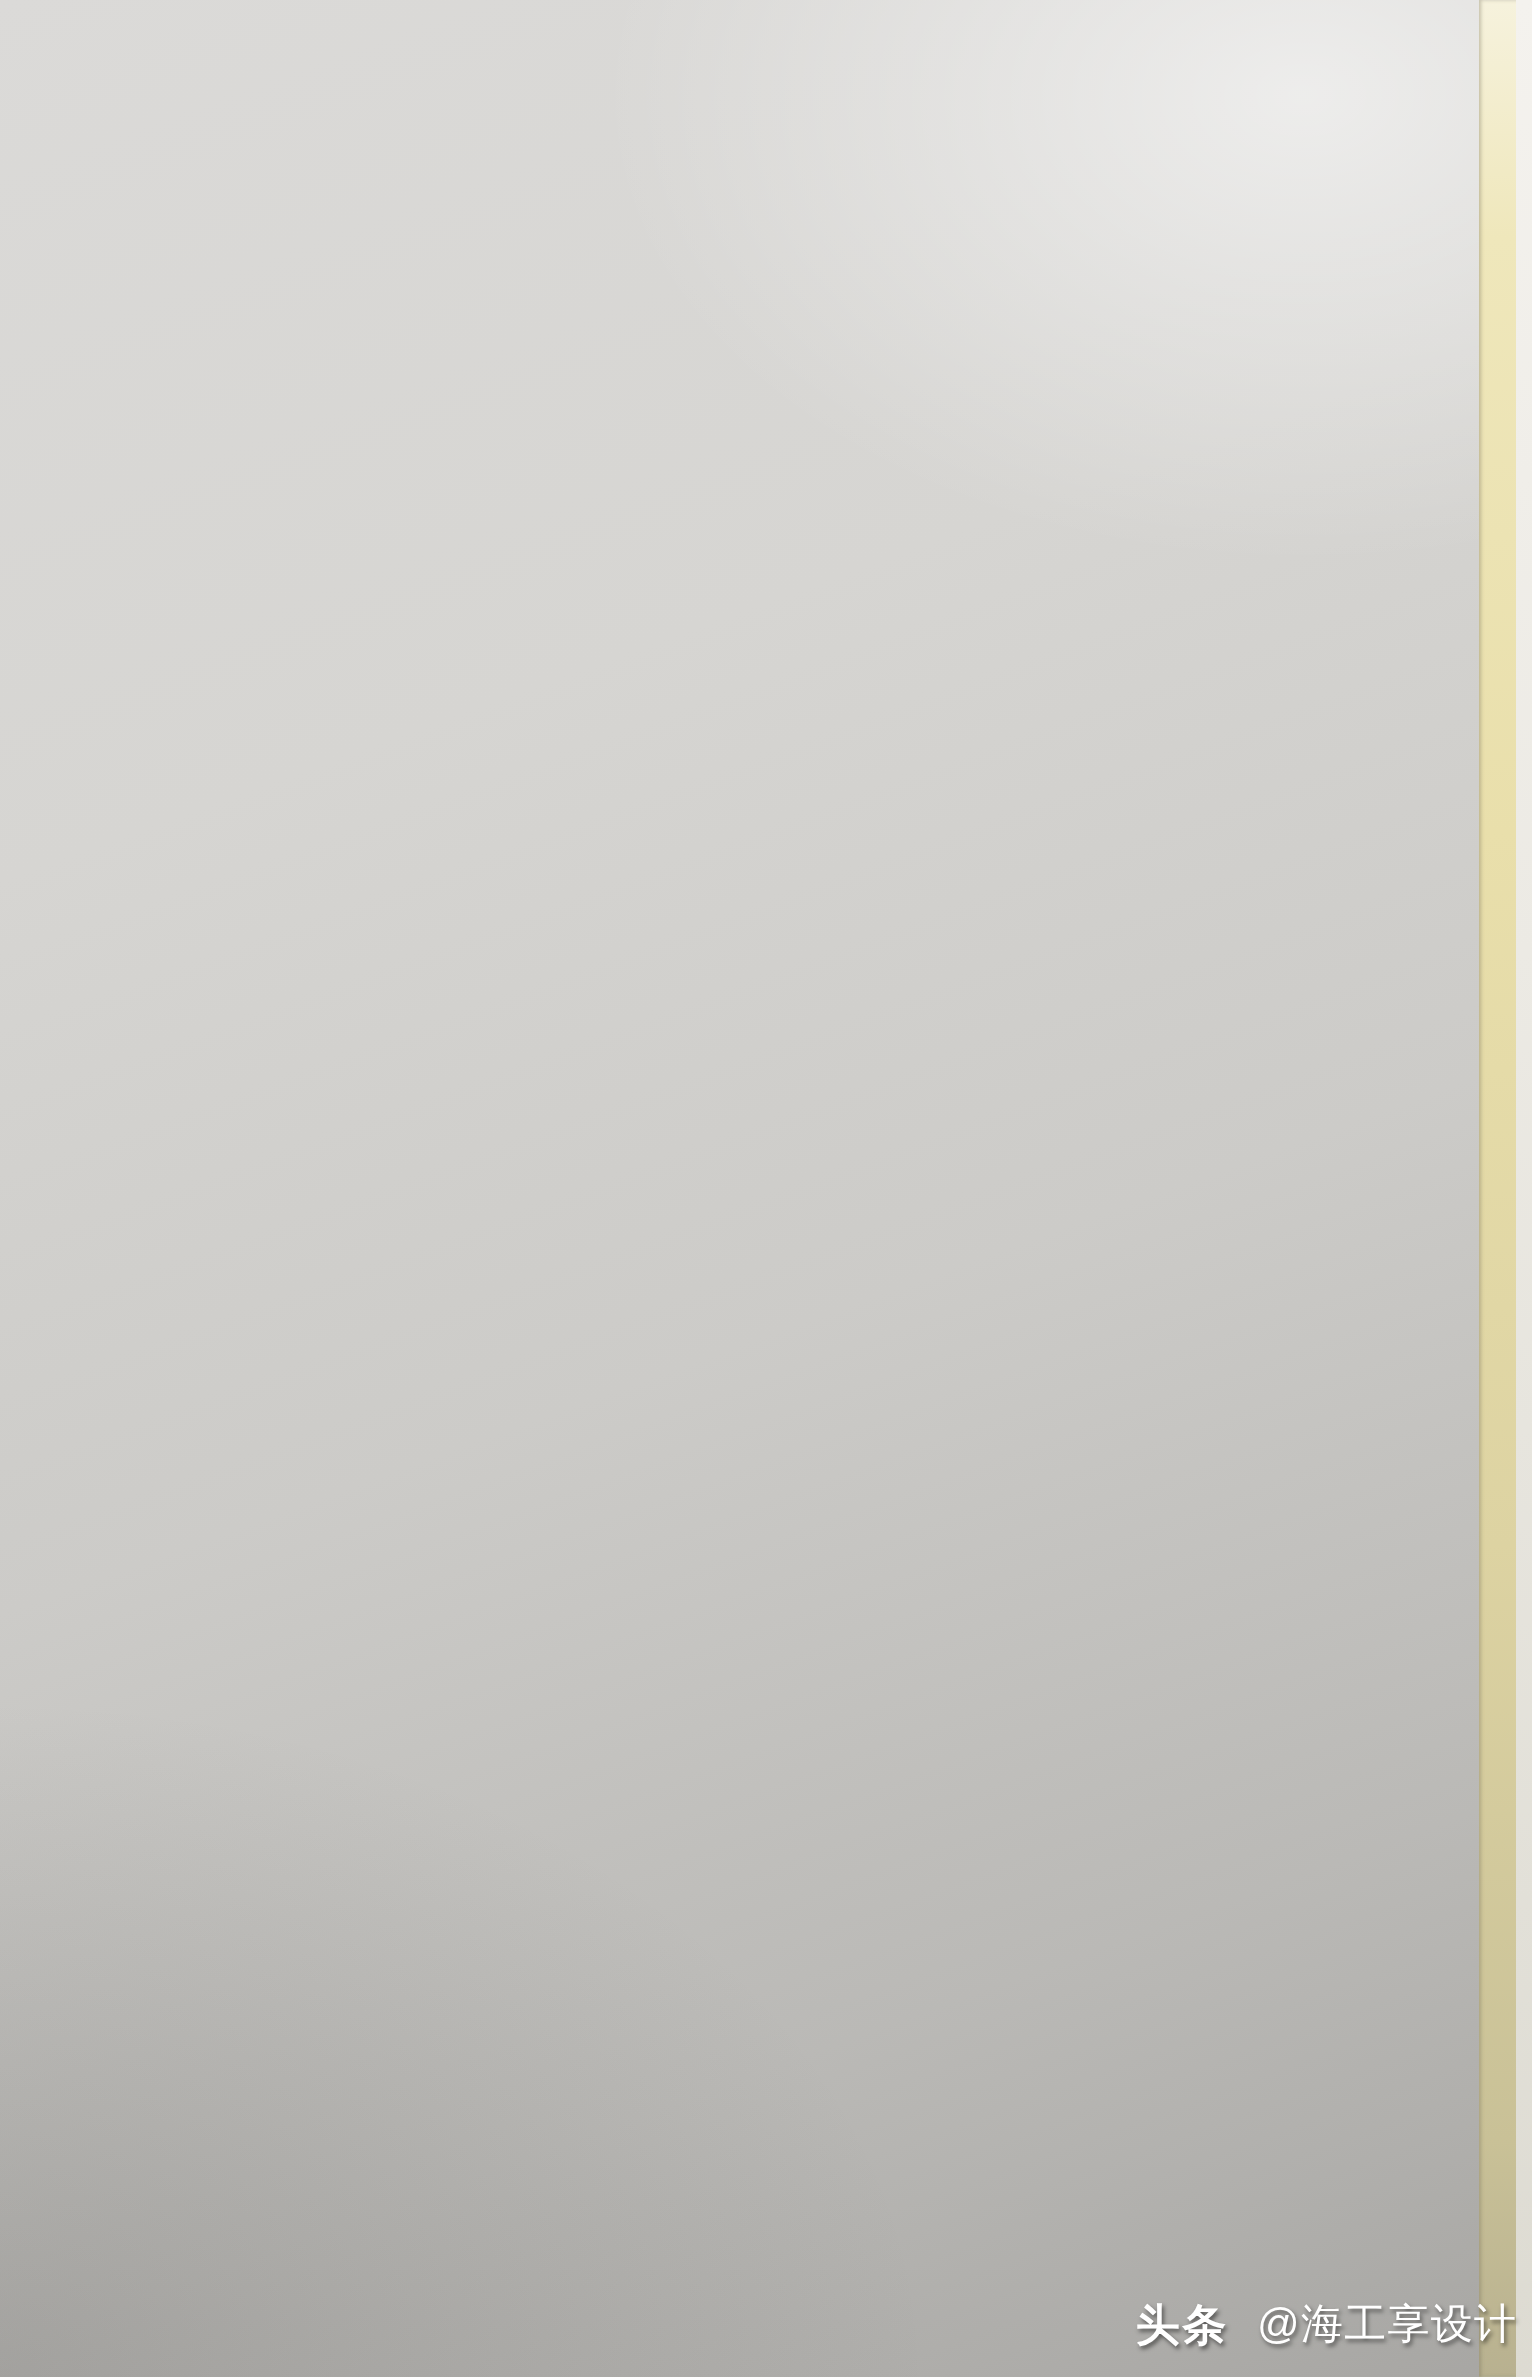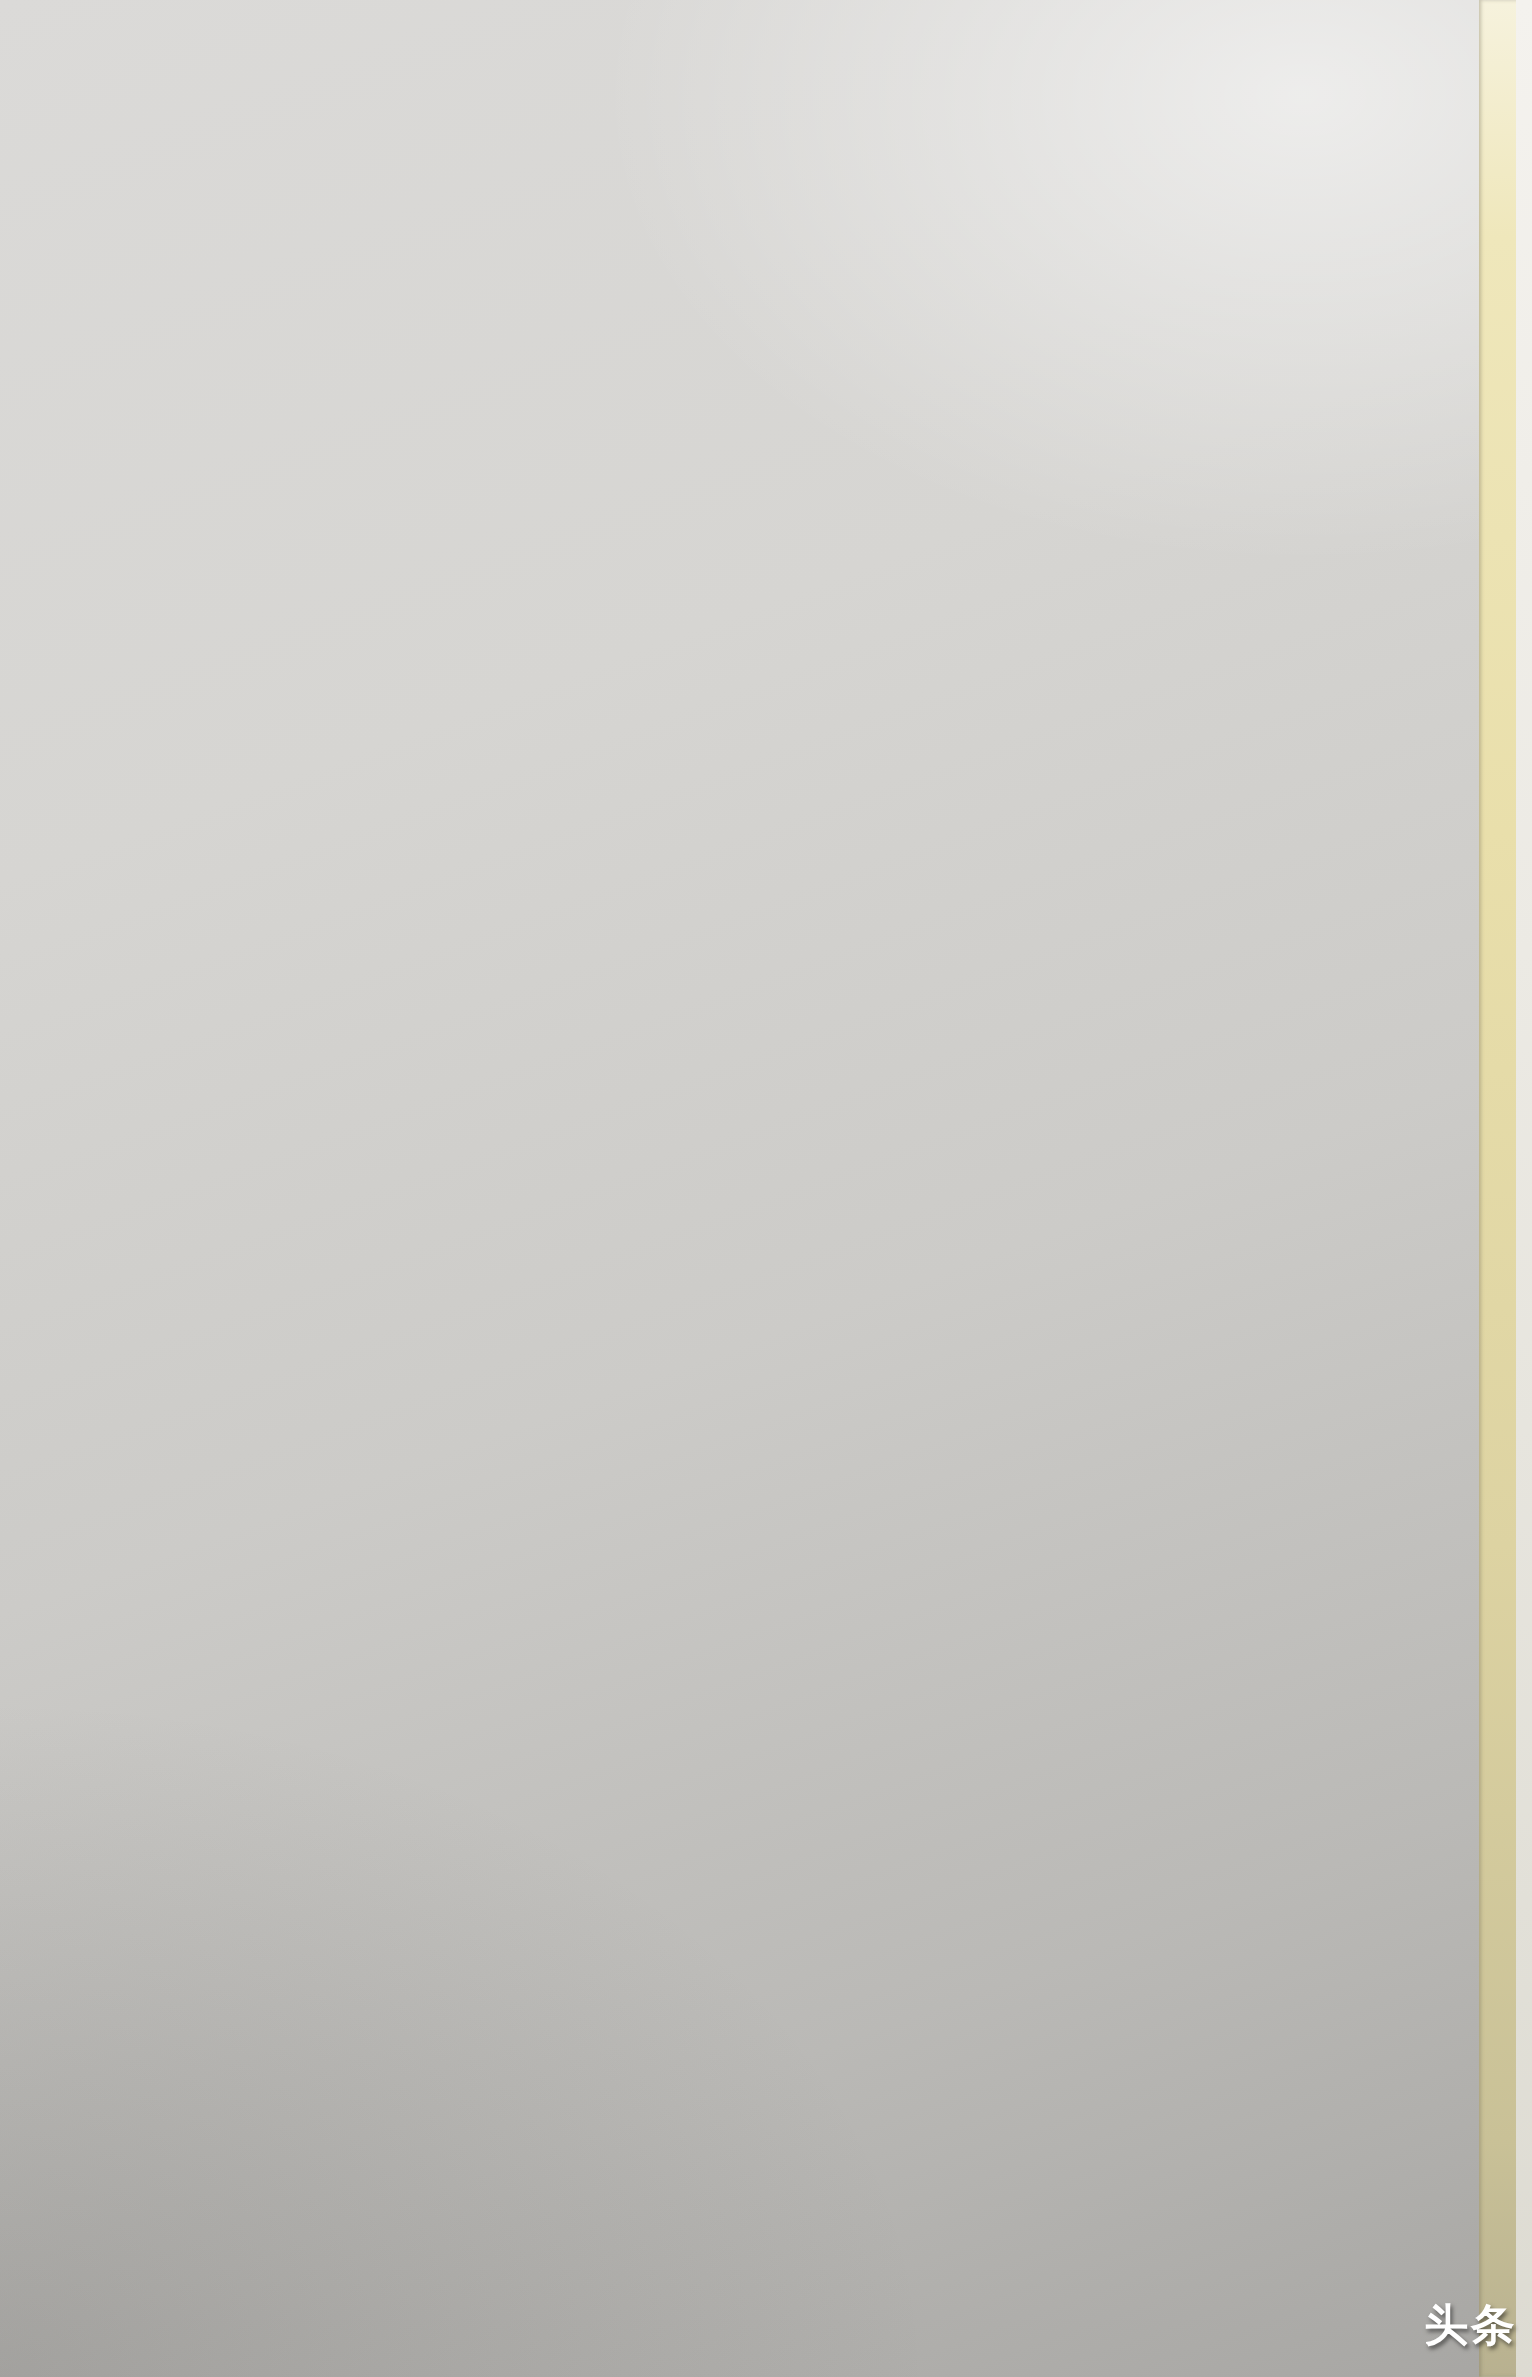--- a/index.html
+++ b/index.html
@@ -229,14 +229,15 @@
         <td class="intensity">7 度</td>
         <td class="accel"><span>0.10</span><span class="g-unit">g</span></td>
         <td class="group">第一组</td>
         <td class="towns">中山市</td>
       </tr>
     </tbody>
 </table>
 
 <div class="watermark">
   <span class="brand">头条</span>
+  <span class="handle">@海工享设计</span>
 </div>
 
 
 </body></html>

